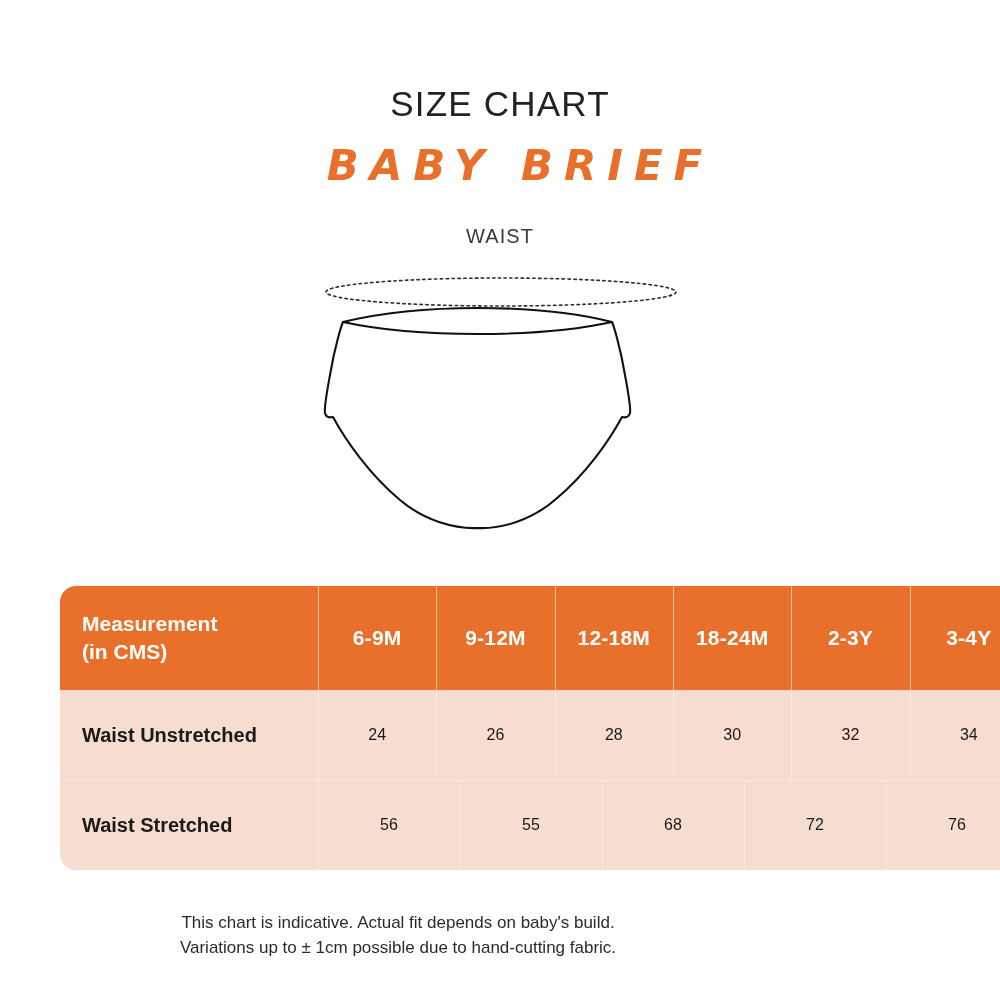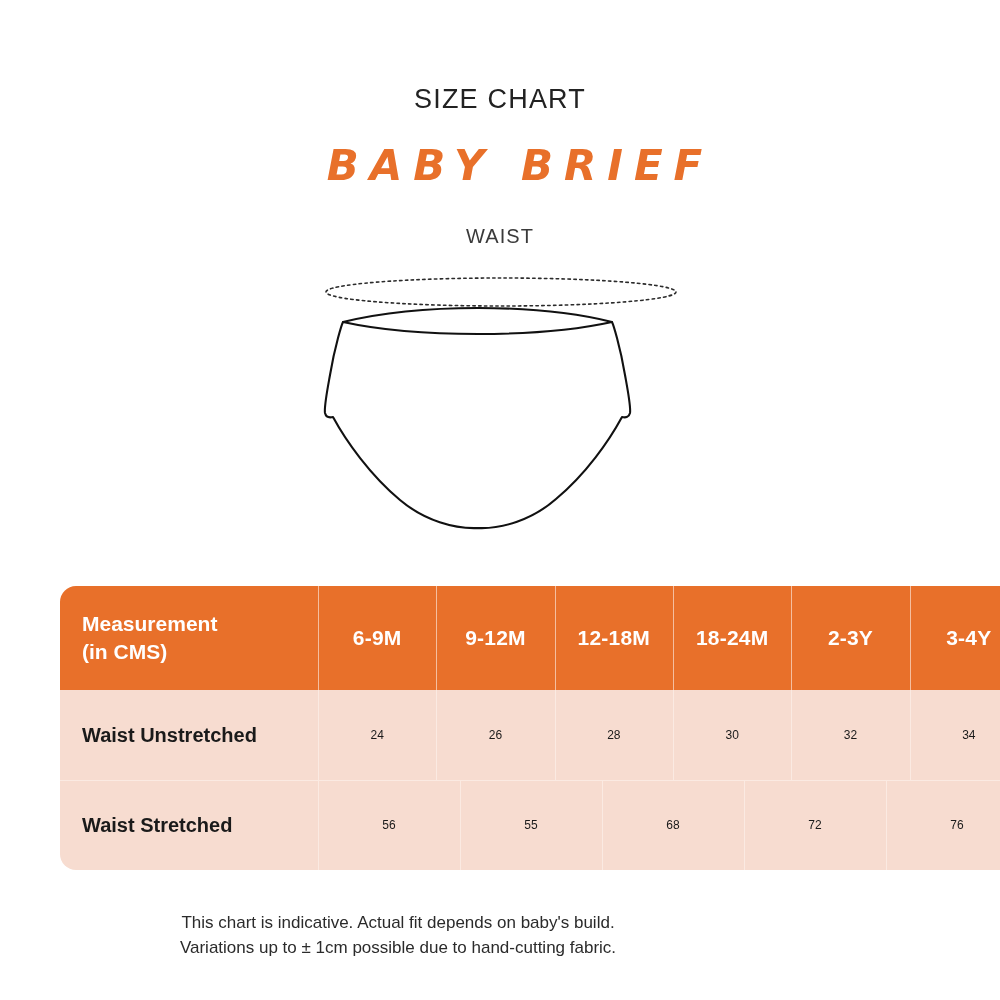--- a/index.html
+++ b/index.html
@@ -16,21 +16,21 @@
     overflow: hidden;
   }
 
   
   .page-title {
     position: absolute;
     top: 86px;
     left: 0;
     width: 1000px;
     text-align: center;
-    font-size: 27px;
+    font-size: 35px;
     font-weight: 400;
     letter-spacing: 1.2px;
     color: #222222;
     line-height: 1;
   }
   .product-title {
     position: absolute;
     top: 143px;
     left: 0;
     width: 1000px;
@@ -126,21 +126,21 @@
     font-size: 21px;
     font-weight: 700;
     letter-spacing: 0.2px;
   }
   .row-label {
     font-size: 20px;
     font-weight: 700;
     color: #1a1a1a;
   }
   .row-val {
-    font-size: 12px;
+    font-size: 16px;
     font-weight: 400;
     color: #1a1a1a;
   }
 
   
   .footnote {
     position: absolute;
     top: 910px;
     left: 0;
     width: 796px;

